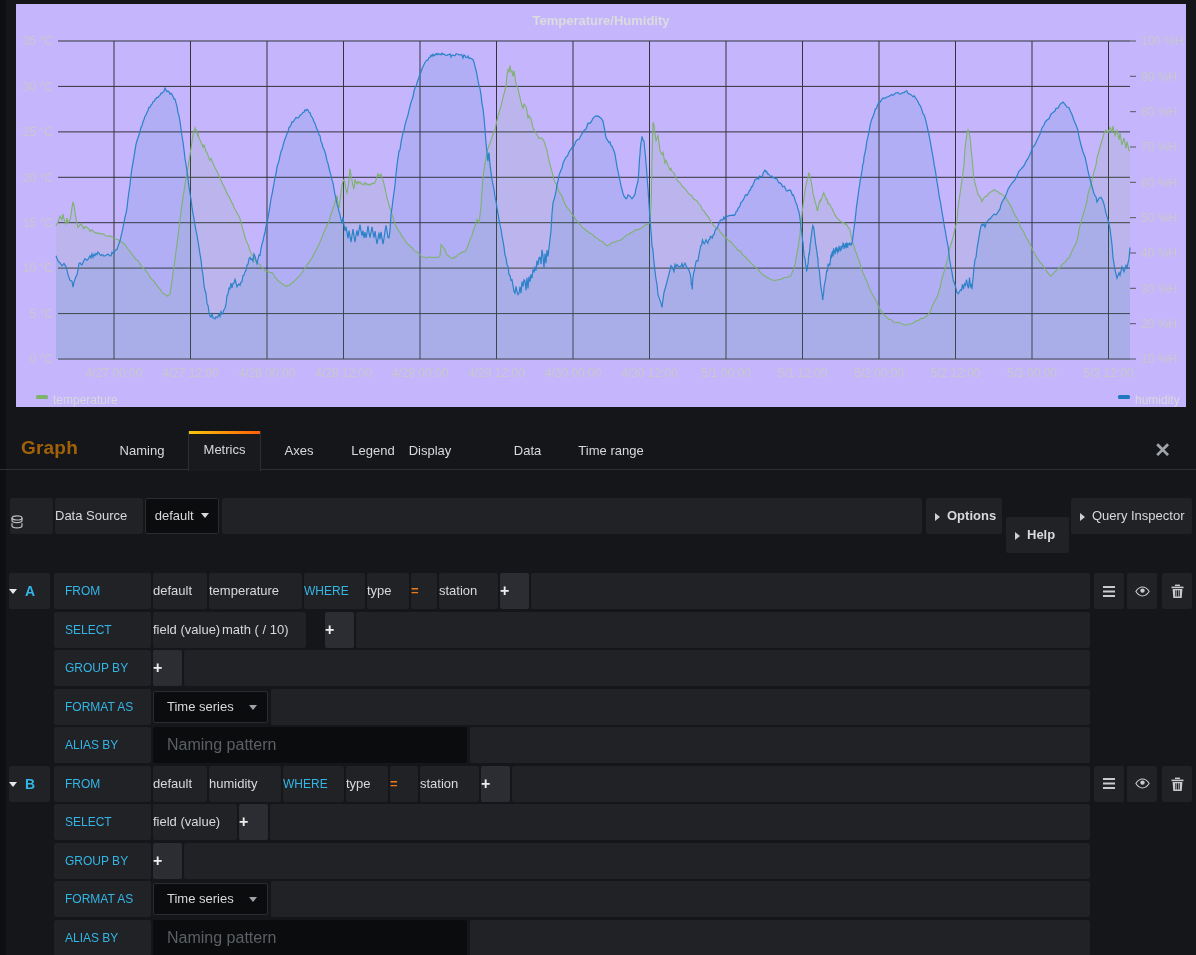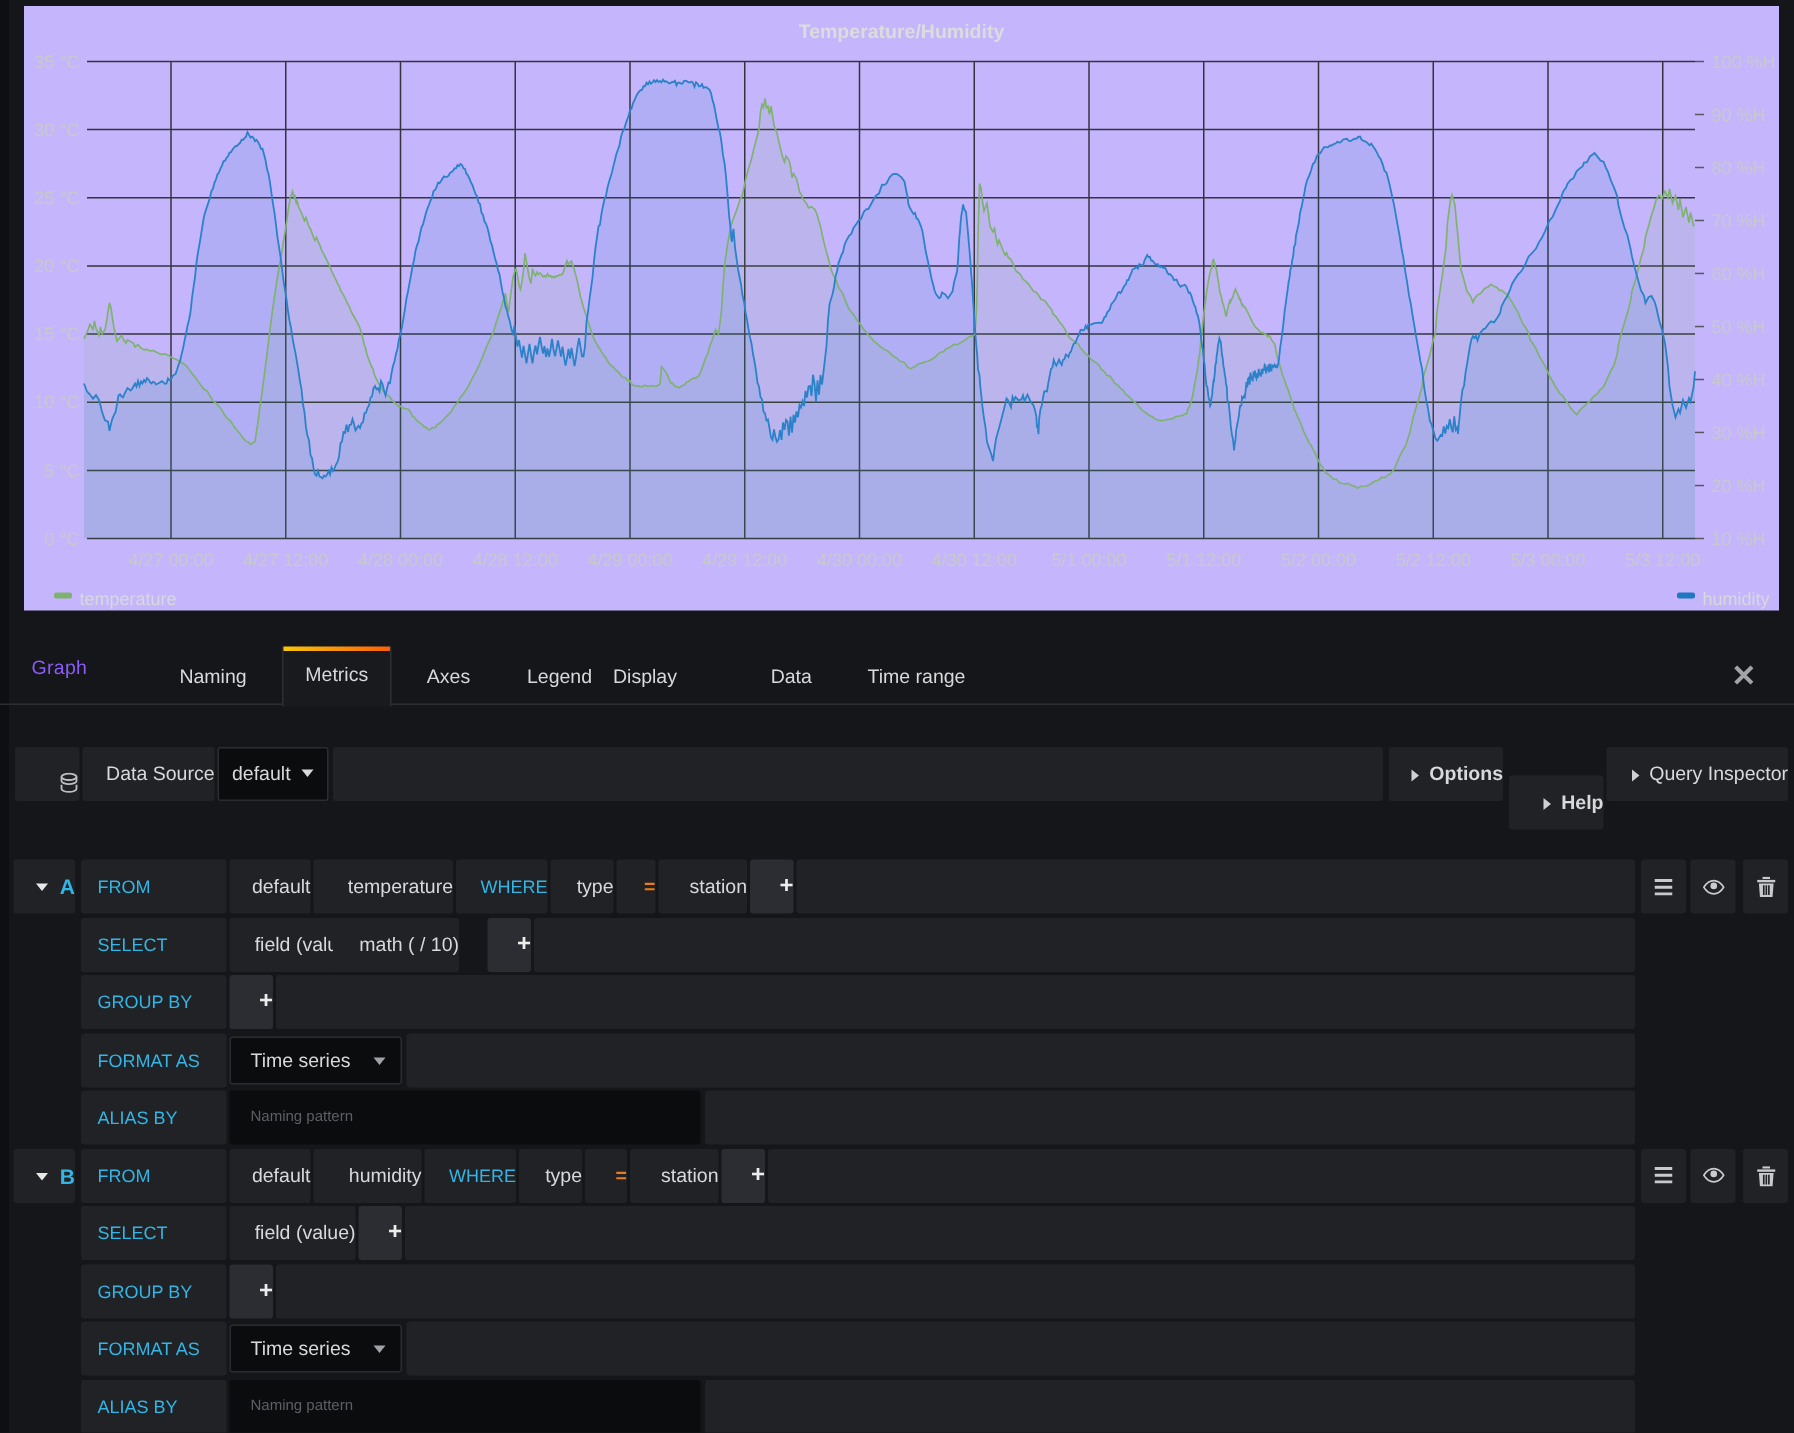--- a/index.html
+++ b/index.html
@@ -1,31 +1,31 @@
 <!DOCTYPE html>
 <html><head><meta charset="utf-8"><style>
 *{margin:0;padding:0;box-sizing:border-box}
 body{width:1196px;height:955px;background:#141619;font-family:"Liberation Sans",sans-serif;position:relative;overflow:hidden}
 .panel{position:absolute;left:16px;top:4px;width:1170px;height:403px;background:#c4b5fd}
 .edge{position:absolute;left:0;top:0;width:6px;height:955px;background:#0d0f12}
 
 .tabbar{position:absolute;left:0;top:431px;width:1196px;height:39px;border-bottom:1px solid #2c2e33}
-.gtitle{position:absolute;left:21px;top:6px;font-size:13px;font-weight:400;color:#8b5cf6;letter-spacing:.2px}
+.gtitle{position:absolute;left:21px;top:6px;font-size:19px;font-weight:700;color:#a16207;letter-spacing:.2px}
 .tab{position:absolute;top:0;height:39px;line-height:39px;text-align:center;font-size:13px;color:#d8d9da}
 .tab.active{background:#191a1e;border-left:1px solid #2c2e33;border-right:1px solid #2c2e33;height:40px;line-height:37px}
 .tab.active::before{content:"";position:absolute;left:0;top:0;width:100%;height:3px;background:linear-gradient(to right,#f7c60b,#fc5f07)}
 .closex{position:absolute;right:25px;top:7px;color:#a1a4a9;font-size:20px;font-weight:700}
 
-.cell{position:absolute;height:36px;line-height:36px;background:#202226;color:#d8d9da;font-size:13px;text-align:right;border-radius:2px}
+.cell{position:absolute;height:36px;line-height:36px;background:#202226;color:#d8d9da;font-size:13px;text-align:left;border-radius:2px}
 .cell.lbl{text-align:left;padding-left:11px;color:#33b5e5;font-weight:500;font-size:12px}
 .cell.plus{background:#2b2d32;color:#ededee;font-size:16px;font-weight:700}
 .blue{color:#33b5e5}
 .orange{color:#eb7b18;font-weight:700}
 .dropbtn{position:absolute;height:36px;background:#0b0c0e;border:1px solid #2a2c30;border-radius:2px;color:#d8d9da;font-size:13px;line-height:34px}
-.input{position:absolute;height:36px;background:#0b0c0e;color:#5c5f65;font-size:10px;line-height:36px;padding-left:14px;border-radius:2px}
+.input{position:absolute;height:36px;background:#0b0c0e;color:#5c5f65;font-size:16px;line-height:36px;padding-left:14px;border-radius:2px}
 .caret-d{display:inline-block;width:0;height:0;border-left:4.5px solid transparent;border-right:4.5px solid transparent;border-top:5px solid #d8d9da;vertical-align:middle}
 .caret-r{display:inline-block;width:0;height:0;border-top:4.5px solid transparent;border-bottom:4.5px solid transparent;border-left:5px solid #cfd0d2;vertical-align:middle;margin-right:7px}
 .icell{position:absolute;height:36px;width:30px;background:#202226;display:flex;align-items:center;justify-content:center;border-radius:2px}
 </style></head><body>
 <div class="edge"></div>
 <div class="panel">
     <svg width="1170" height="403" viewBox="0 0 1170 403" style="position:absolute;left:0;top:0">
 <text x="585" y="21" text-anchor="middle" style="font:700 13px 'Liberation Sans',sans-serif;fill:#dcdcdd">Temperature/Humidity</text>
 <g stroke="#33353a" stroke-width="1">
         <line x1="42" y1="37.0" x2="1114" y2="37.0"></line>

